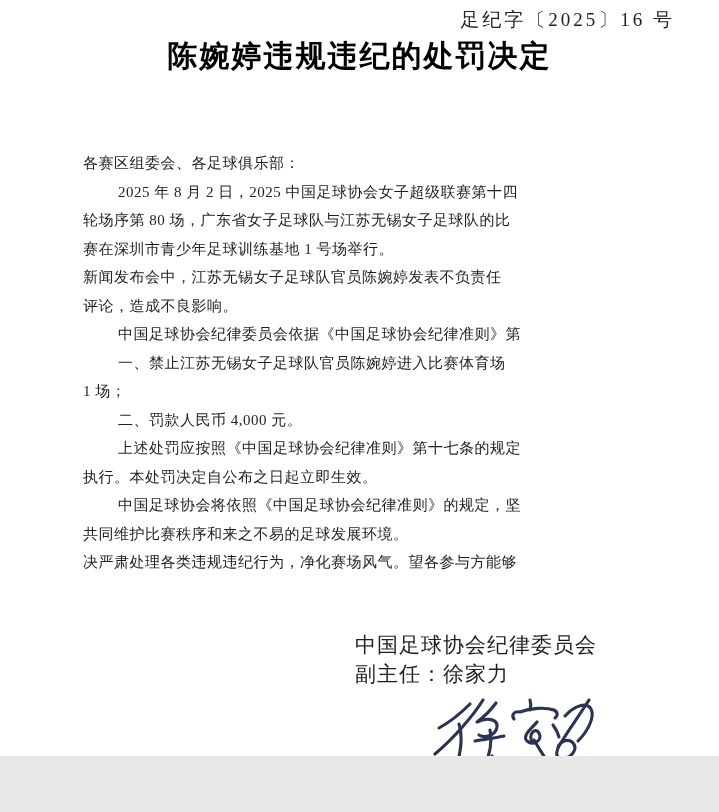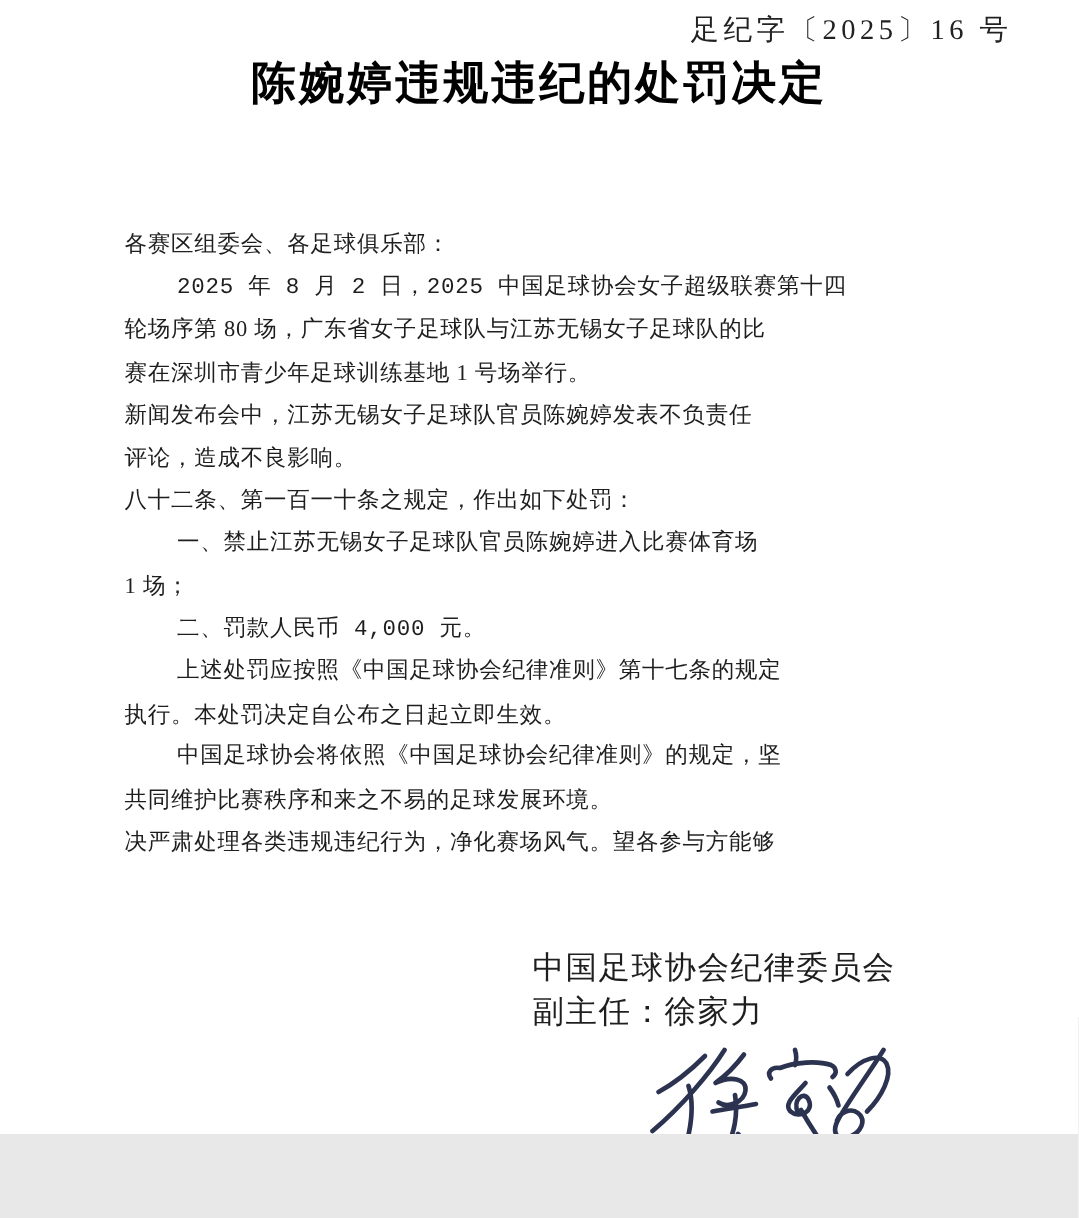--- a/index.html
+++ b/index.html
@@ -21,21 +21,21 @@
     position:absolute; top:36px; left:40px; right:40px; margin:0;
     text-align:center; font-size:30px; line-height:40px;
     font-weight:bold; color:#000; letter-spacing:2px;
   }
   .title .tl { display:block; }
   .doc-body {
     position:absolute; top:137px; left:83px; width:586px;
     font-size:15px; line-height:28.5px; letter-spacing:0.5px;margin-top:12px;
   }
   .line { white-space:nowrap; }
-  .ind { text-indent:35px;font-family:Liberation Mono, monospace; }
+  .ind { text-indent:35px; }
   .signoff {
     position:absolute; top:631px; left:355px; width:305px;
     text-align:left; font-size:21px; line-height:29px;
     letter-spacing:1px;
   }
   .signature {
     position:absolute; left:426px; top:694px;
     width:182px; height:100px;
   }
   .sig-stroke {
@@ -60,21 +60,21 @@
     <span class="tl">陈婉婷违规违纪的处罚决定</span>
   </h1>
 
   <div class="doc-body">
     <div class="line">各赛区组委会、各足球俱乐部：</div>
     <div class="line ind">2025 年 8 月 2 日，2025 中国足球协会女子超级联赛第十四</div>
     <div class="line">轮场序第 80 场，广东省女子足球队与江苏无锡女子足球队的比</div>
     <div class="line">赛在深圳市青少年足球训练基地 1 号场举行。</div>
     <div class="line">新闻发布会中，江苏无锡女子足球队官员陈婉婷发表不负责任</div>
     <div class="line">评论，造成不良影响。</div>
-    <div class="line">八十二条、第一百一十条之规定，作出如下处罚：</div>
+    <div class="line ind">中国足球协会纪律委员会依据《中国足球协会纪律准则》第</div>
     <div class="line ind">一、禁止江苏无锡女子足球队官员陈婉婷进入比赛体育场</div>
     <div class="line">1 场；</div>
     <div class="line ind">二、罚款人民币 4,000 元。</div>
     <div class="line ind">上述处罚应按照《中国足球协会纪律准则》第十七条的规定</div>
     <div class="line">执行。本处罚决定自公布之日起立即生效。</div>
     <div class="line ind">中国足球协会将依照《中国足球协会纪律准则》的规定，坚</div>
     <div class="line">共同维护比赛秩序和来之不易的足球发展环境。</div>
     <div class="line">决严肃处理各类违规违纪行为，净化赛场风气。望各参与方能够</div>
   </div>
 

